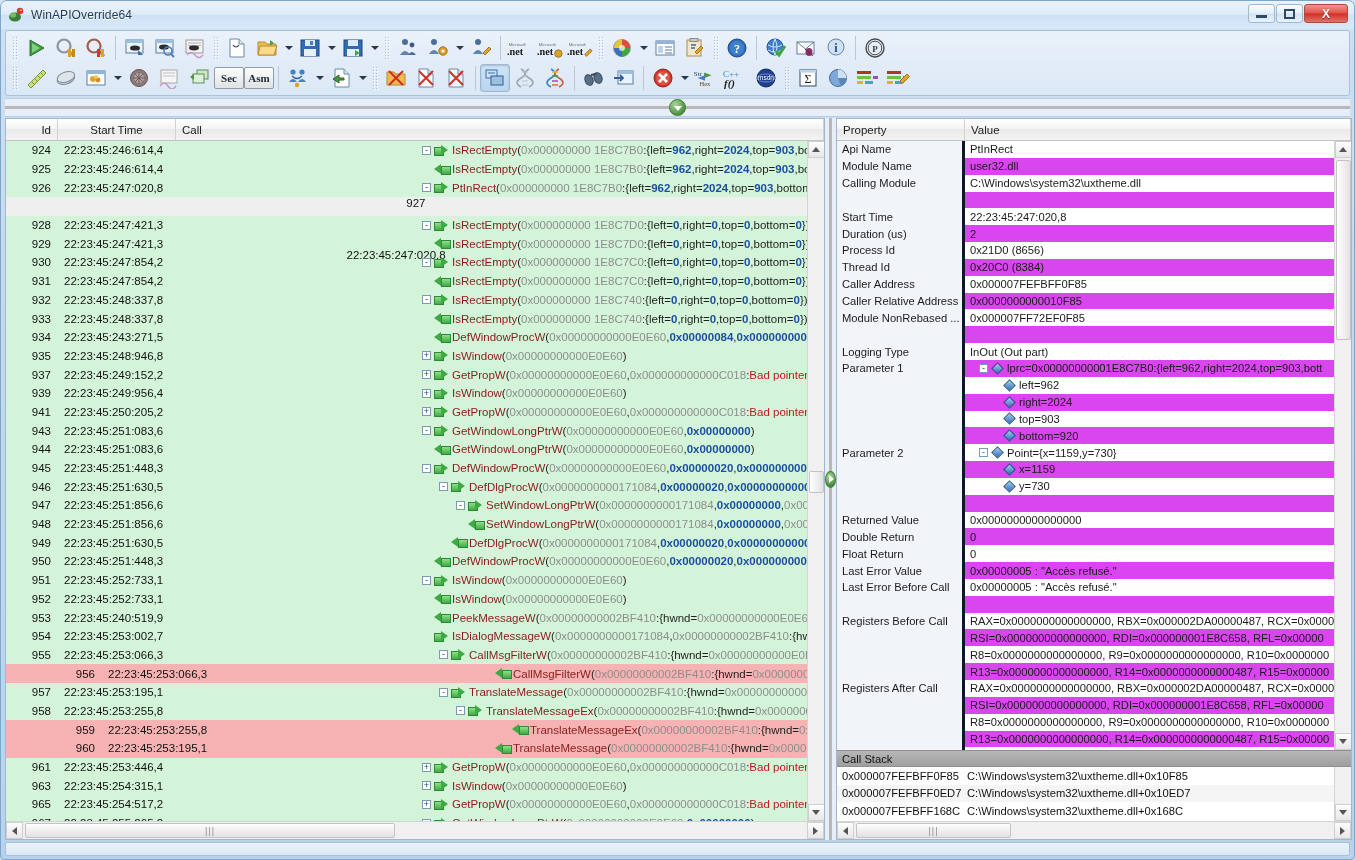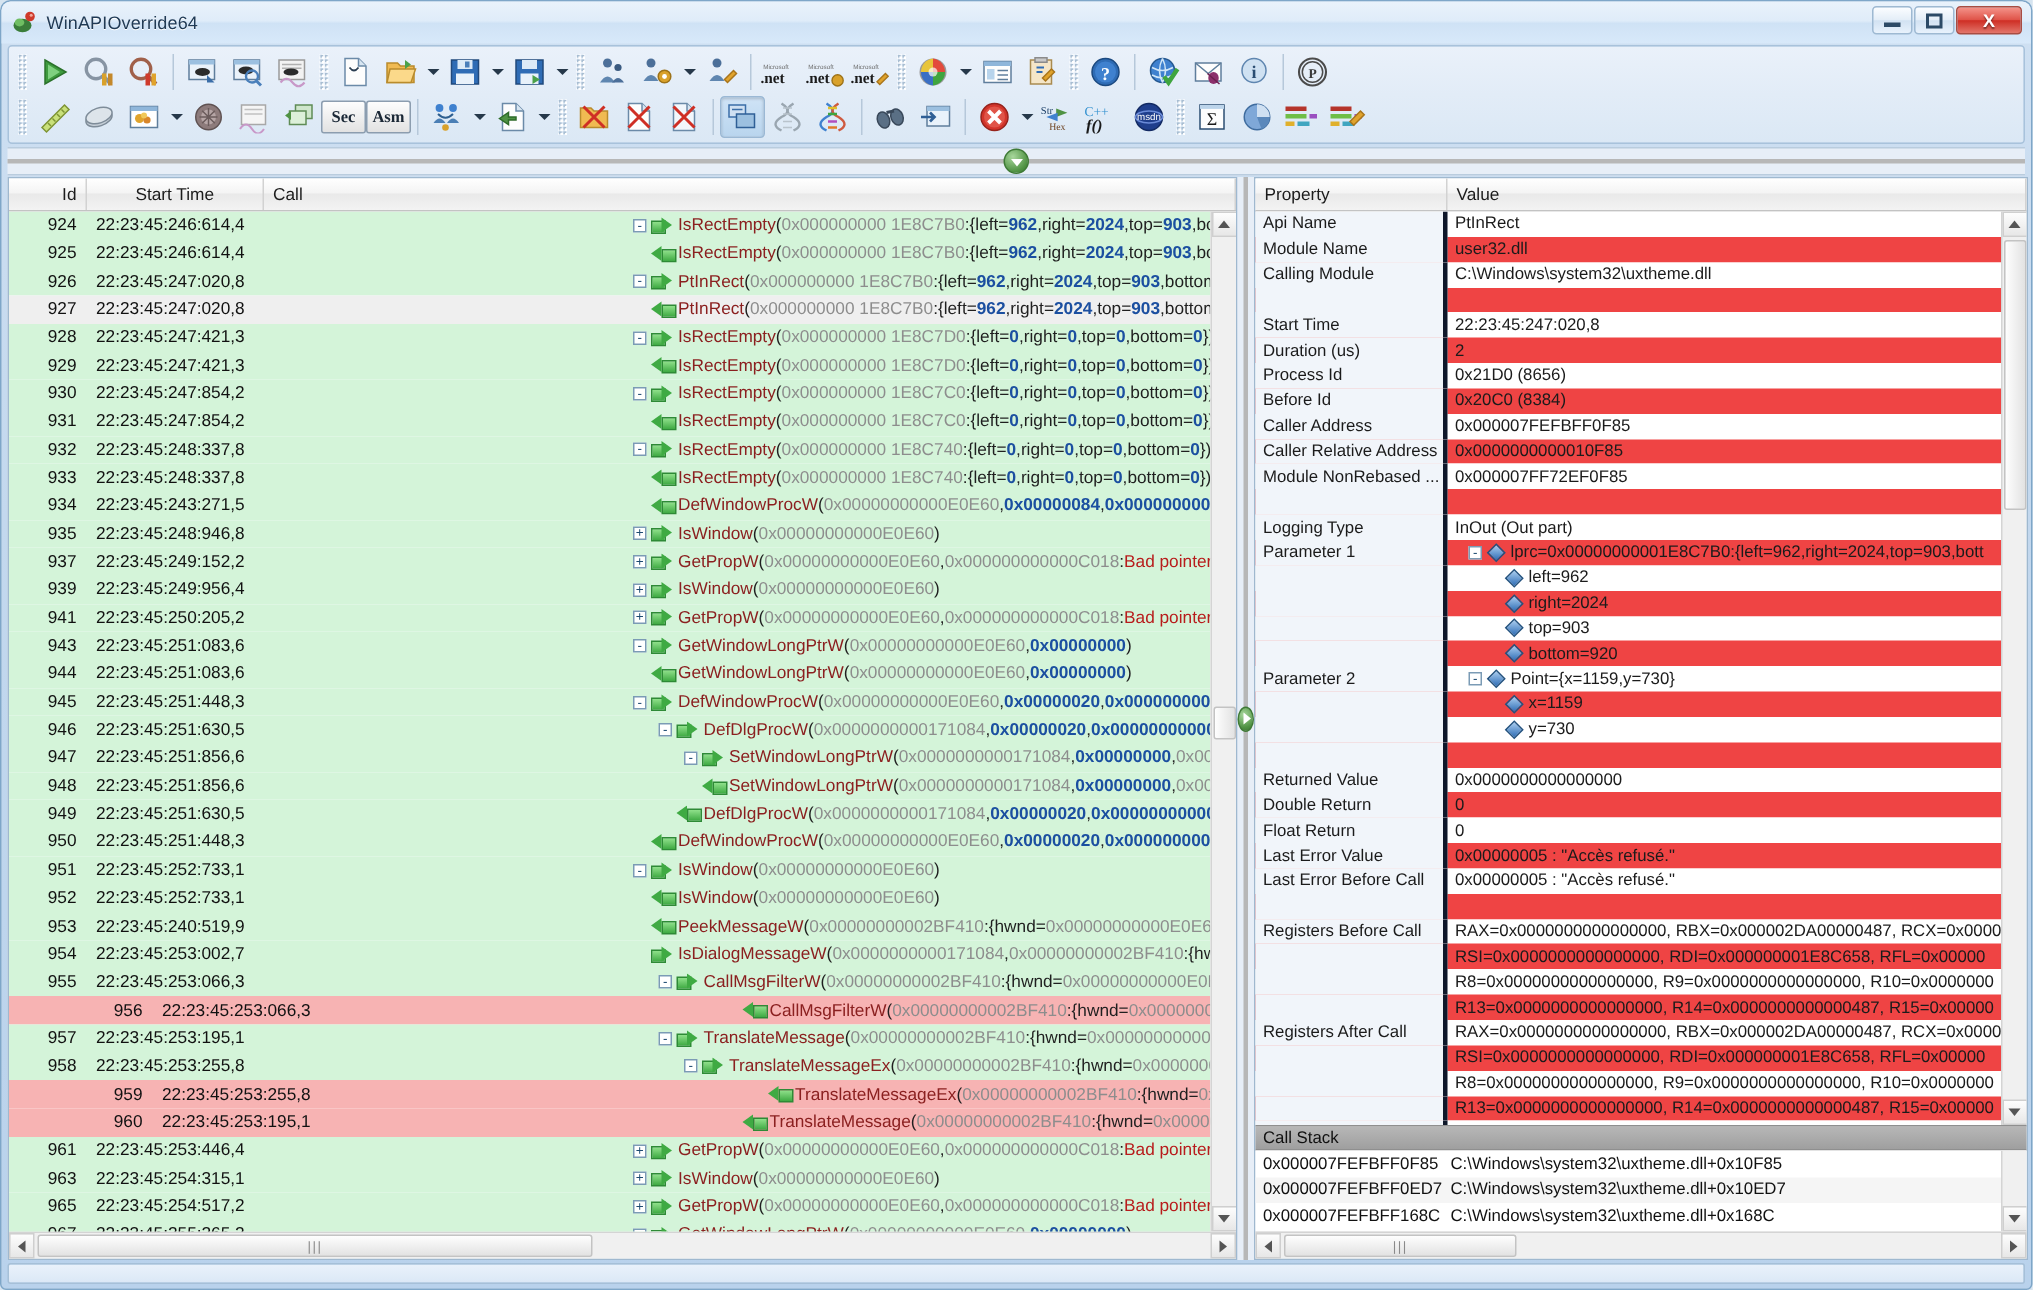--- a/index.html
+++ b/index.html
@@ -148,21 +148,21 @@
   .gh.time { width:118px;flex:0 0 118px;justify-content:center;}
   .gh.call { flex:1 1 auto;justify-content:flex-start;}
   .grid-body { flex:1 1 auto; overflow:hidden; position:relative; min-height:0; display:flex; }
   .grid-rows { flex:1 1 auto; overflow:hidden; }
   .row {
     height:18.7px;display:flex;align-items:center;
     font-size:11.5px;white-space:nowrap;
   }
   .row.green { background:#d4f4d9; }
   .row.red   { background:#f7b3b3;padding-left:44px; }
-  .row.sel   { background:#efefef; }
+  .row.sel   { background:#efefef;flex-direction:column; }
   .c-id {
     width:52px;flex:0 0 52px;text-align:right;padding-right:7px;color:#111;
     font-family:"Liberation Sans", sans-serif;
   }
   .c-time {
     width:132px;flex:0 0 132px;text-align:left;color:#111;padding-left:6px;
   }
   .c-call { flex:1 1 auto; overflow:hidden; display:flex; align-items:center; }
   .expander {
     width:9px;height:9px;flex:0 0 9px;border:1px solid #7b9bb5;background:#fff;
@@ -226,21 +226,21 @@
     height:22px;flex:0 0 22px;display:flex;
     background:linear-gradient(to bottom,#ffffff 0%,#f4f4f4 45%,#e9e9e9 50%,#f3f3f3 100%);
     border-bottom:1px solid #c3c3c3;
   }
   .pg-head .ph{font-size:11.5px;color:#1b1b1b;display:flex;align-items:center;padding:0 6px;border-right:1px solid #d2d2d2;}
   .ph.p1{width:128px;flex:0 0 128px;}
   .ph.p2{flex:1 1 auto;}
   .pg-body{flex:1 1 auto;display:flex;min-height:0;overflow:hidden;}
   .pg-rows{flex:1 1 auto;overflow:hidden;}
   .prow{height:16.85px;display:flex;font-size:11.2px;white-space:nowrap;align-items:center;}
-  .prow.alt{background:#ef4444;justify-content:flex-end;}
+  .prow.alt{background:#d946ef;justify-content:flex-end;}
   .prow.white{background:#ffffff;}
   .pname{
     width:128px;flex:0 0 128px;padding-left:5px;color:#1b1b1b;overflow:hidden;
     background:#f1f5fa;height:100%;display:flex;align-items:center;
     border-right:3px solid #0f172a;
   }
   .pval{flex:1 1 auto;padding-left:5px;color:#1b1b1b;overflow:hidden;display:flex;align-items:center;height:100%;}
   .pexp{
     width:9px;height:9px;flex:0 0 9px;border:1px solid #7b9bb5;background:#fff;
     display:flex;align-items:center;justify-content:center;font-size:9px;line-height:7px;color:#1c4a70;margin-right:5px;
@@ -1402,21 +1402,21 @@
                 <span>2</span>
               </div>
             </div>
             <div class="prow white">
               <div class="pname">Process Id</div>
               <div class="pval">
                 <span>0x21D0 (8656)</span>
               </div>
             </div>
             <div class="prow alt">
-              <div class="pname">Before Id</div>
+              <div class="pname">Thread Id</div>
               <div class="pval">
                 <span>0x20C0 (8384)</span>
               </div>
             </div>
             <div class="prow white">
               <div class="pname">Caller Address</div>
               <div class="pval">
                 <span>0x000007FEFBFF0F85</span>
               </div>
             </div>

